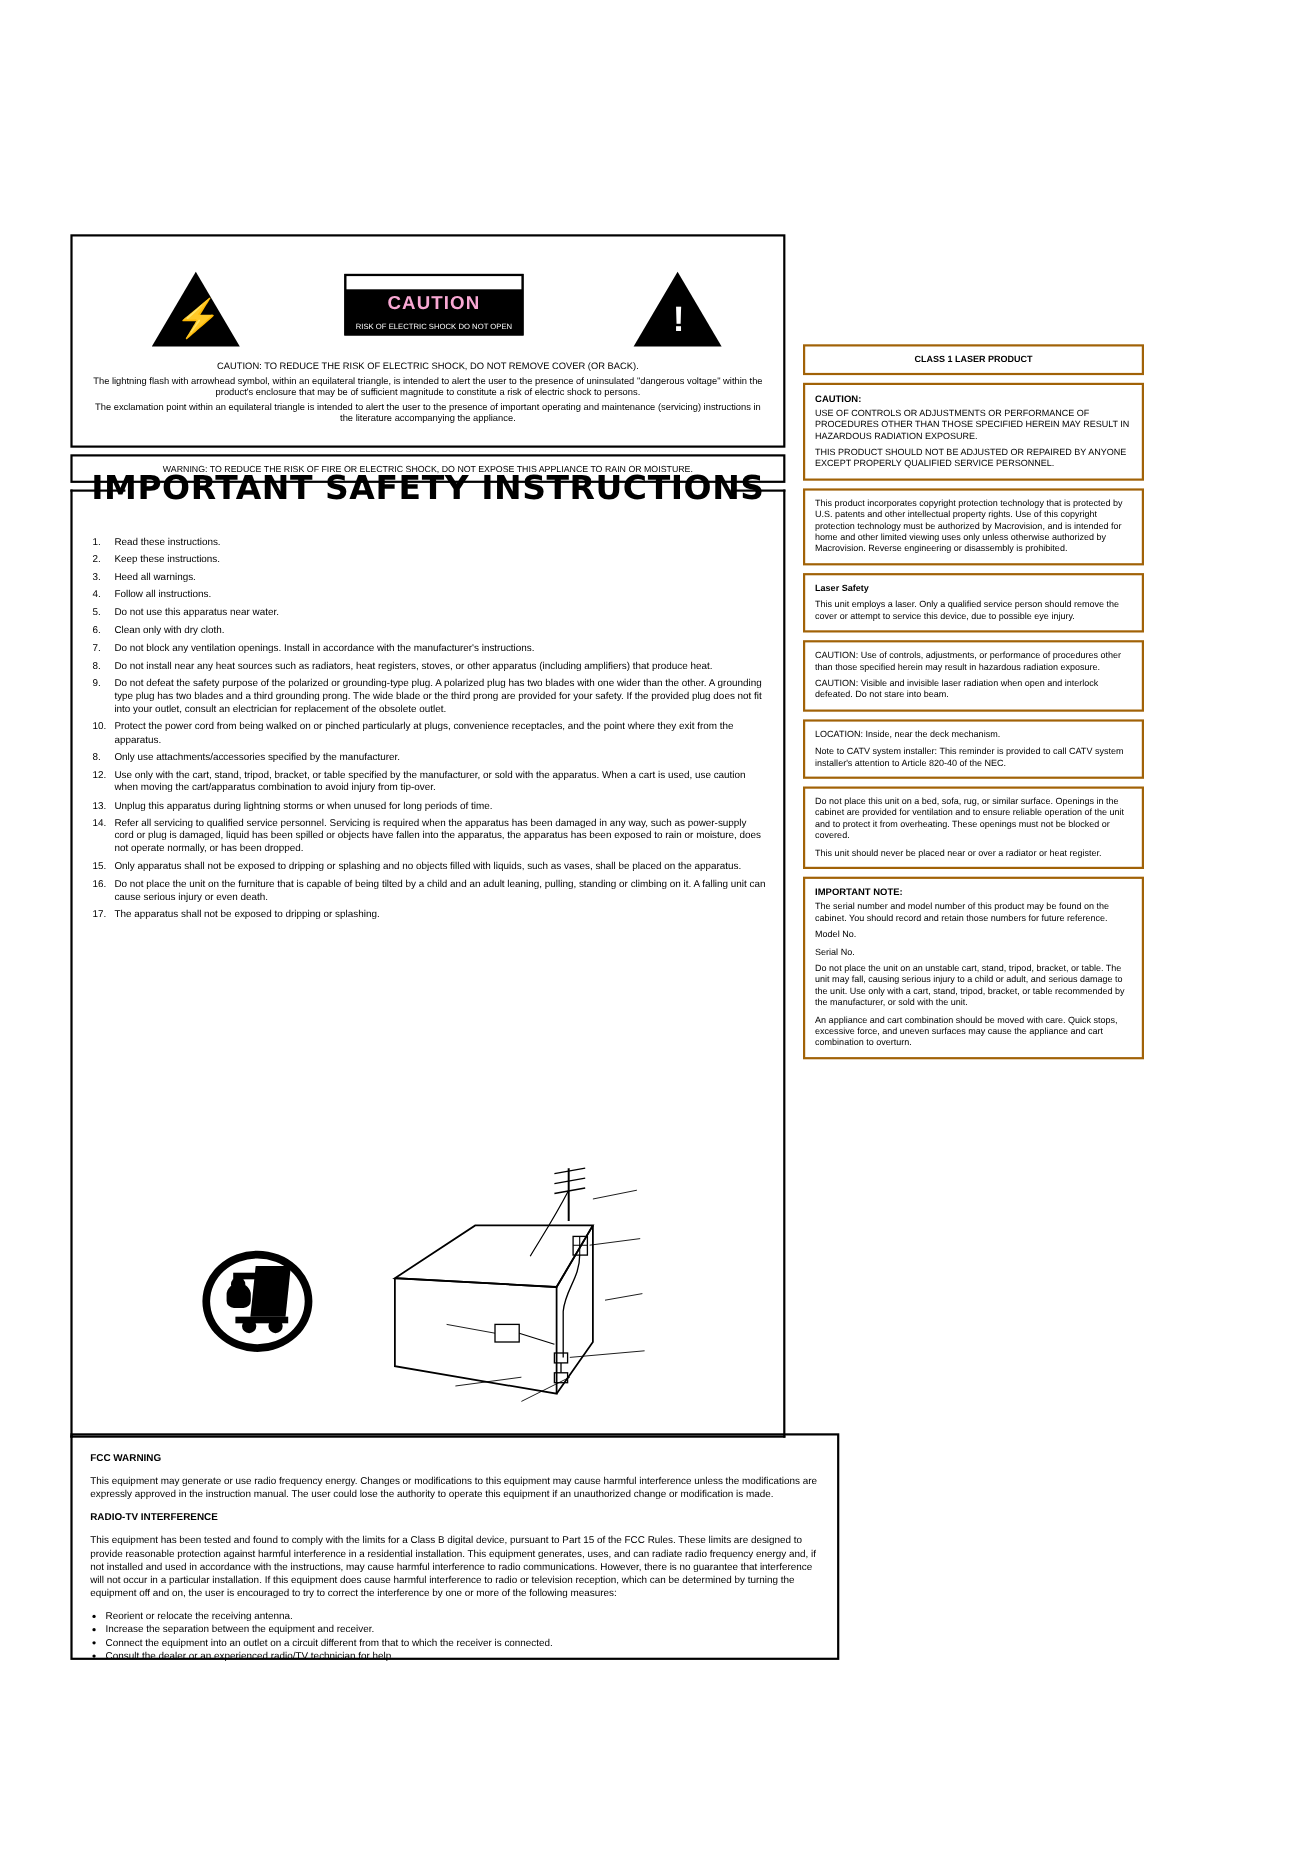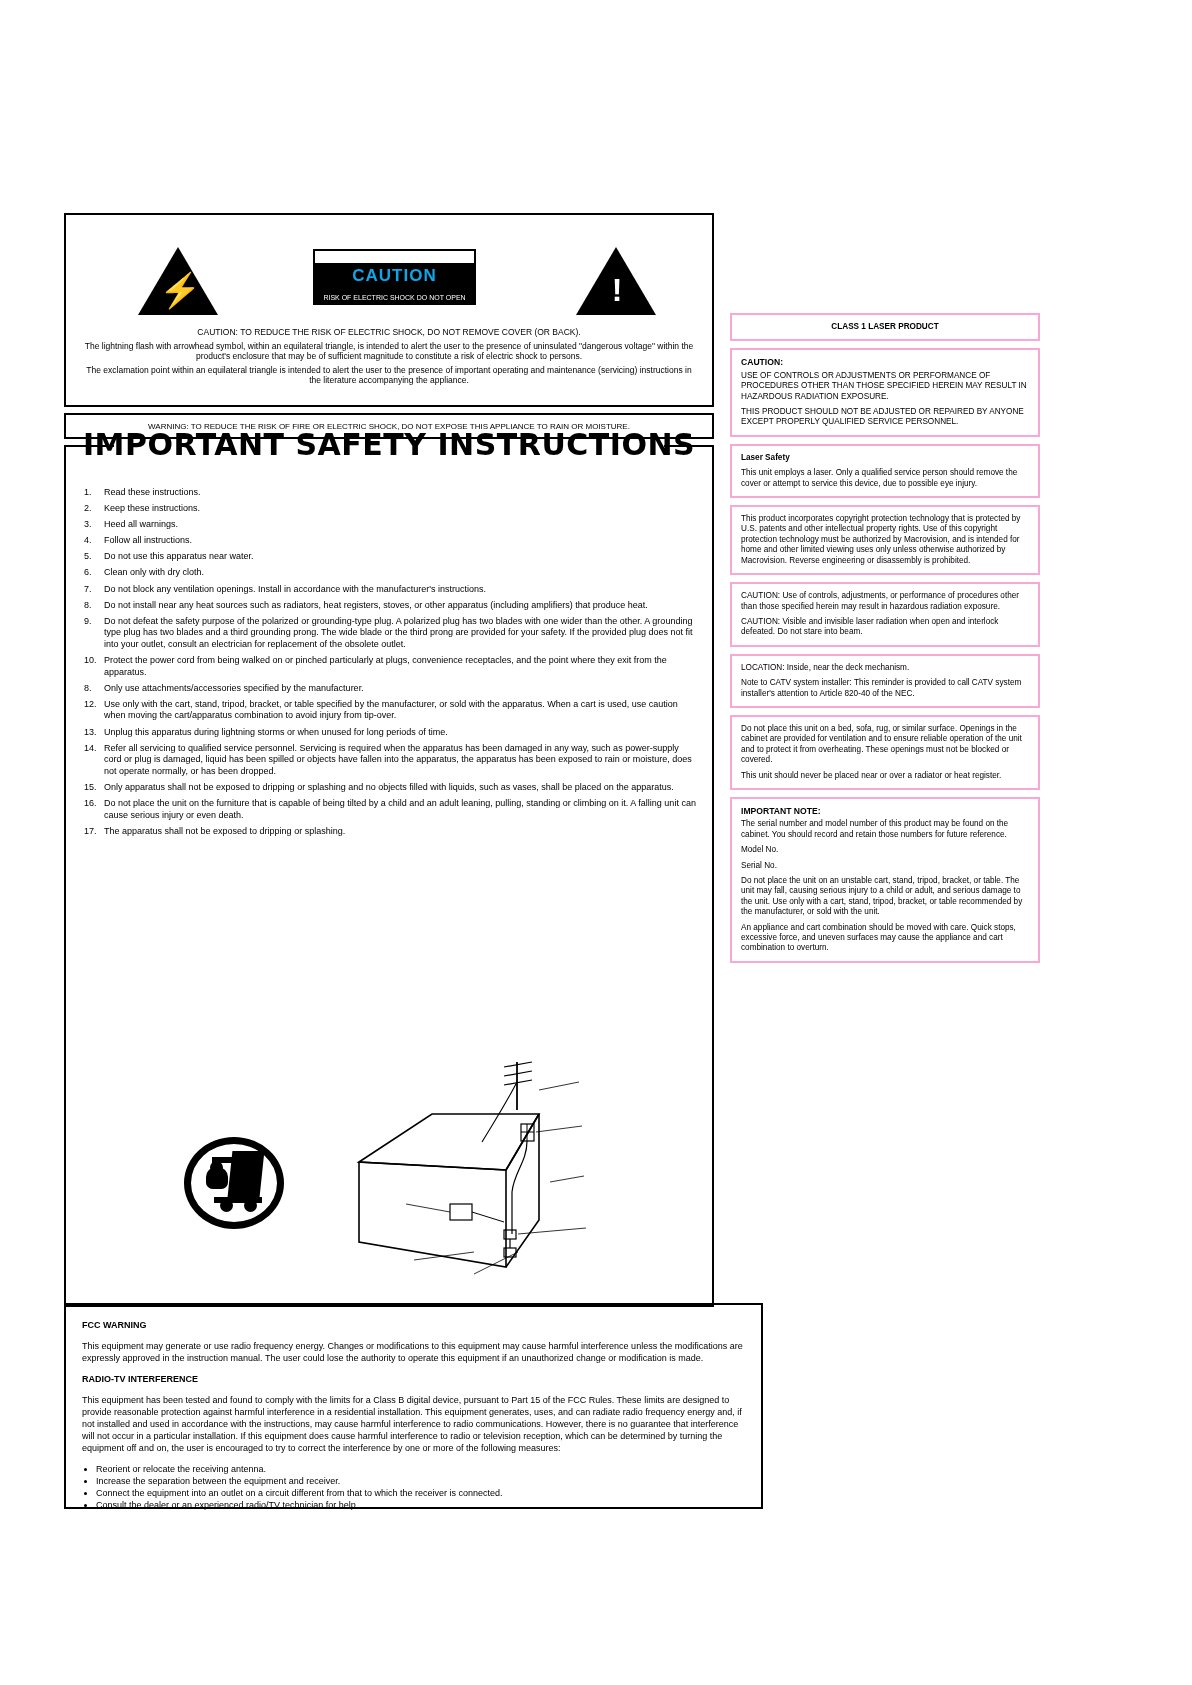--- a/index.html
+++ b/index.html
@@ -66,21 +66,21 @@
     left: 0; right: 0;
     top: 0;
     height: 12px;
     background: #fff;
   }
   .caution-label .txt {
     position: absolute;
     left: 0; right: 0;
     top: 15px;
     text-align: center;
-    color: #0ea5e9;
+    color: #f9a8d4;
     font-size: 17px;
     font-weight: bold;
     letter-spacing: 1px;
   }
   .caution-label .sub {
     position: absolute;
     left: 0; right: 0;
     bottom: 1px;
     text-align: center;
     color: #fff;
@@ -265,21 +265,21 @@
   .fcc-box .hd { font-weight: bold; }
 
   
   .right-col {
     position: absolute;
     left: 730px;
     top: 313px;
     width: 310px;
   }
   .rbox {
-    border: 2px solid #f9a8d4;
+    border: 2px solid #a16207;
     box-sizing: border-box;
     padding: 7px 9px;
     margin-bottom: 7px;
     font-size: 8.2px;
     line-height: 10.4px;
   }
   .rbox .title {
     font-weight: bold;
     font-size: 8.6px;
     margin-bottom: 3px;
@@ -408,25 +408,25 @@
 <div class="right-col" id="right-col">
     <div class="rbox center">
       <p class="bold">CLASS 1 LASER PRODUCT</p>
     </div>
     <div class="rbox">
       <div class="title">CAUTION:</div>
       <p>USE OF CONTROLS OR ADJUSTMENTS OR PERFORMANCE OF PROCEDURES OTHER THAN THOSE SPECIFIED HEREIN MAY RESULT IN HAZARDOUS RADIATION EXPOSURE.</p>
       <p>THIS PRODUCT SHOULD NOT BE ADJUSTED OR REPAIRED BY ANYONE EXCEPT PROPERLY QUALIFIED SERVICE PERSONNEL.</p>
     </div>
     <div class="rbox">
+      <p>This product incorporates copyright protection technology that is protected by U.S. patents and other intellectual property rights. Use of this copyright protection technology must be authorized by Macrovision, and is intended for home and other limited viewing uses only unless otherwise authorized by Macrovision. Reverse engineering or disassembly is prohibited.</p>
+    </div>
+    <div class="rbox">
       <p class="bold">Laser Safety</p>
       <p>This unit employs a laser. Only a qualified service person should remove the cover or attempt to service this device, due to possible eye injury.</p>
-    </div>
-    <div class="rbox">
-      <p>This product incorporates copyright protection technology that is protected by U.S. patents and other intellectual property rights. Use of this copyright protection technology must be authorized by Macrovision, and is intended for home and other limited viewing uses only unless otherwise authorized by Macrovision. Reverse engineering or disassembly is prohibited.</p>
     </div>
     <div class="rbox">
       <p>CAUTION: Use of controls, adjustments, or performance of procedures other than those specified herein may result in hazardous radiation exposure.</p>
       <p>CAUTION: Visible and invisible laser radiation when open and interlock defeated. Do not stare into beam.</p>
     </div>
     <div class="rbox">
       <p>LOCATION: Inside, near the deck mechanism.</p>
       <p>Note to CATV system installer: This reminder is provided to call CATV system installer's attention to Article 820-40 of the NEC.</p>
     </div>
     <div class="rbox">

